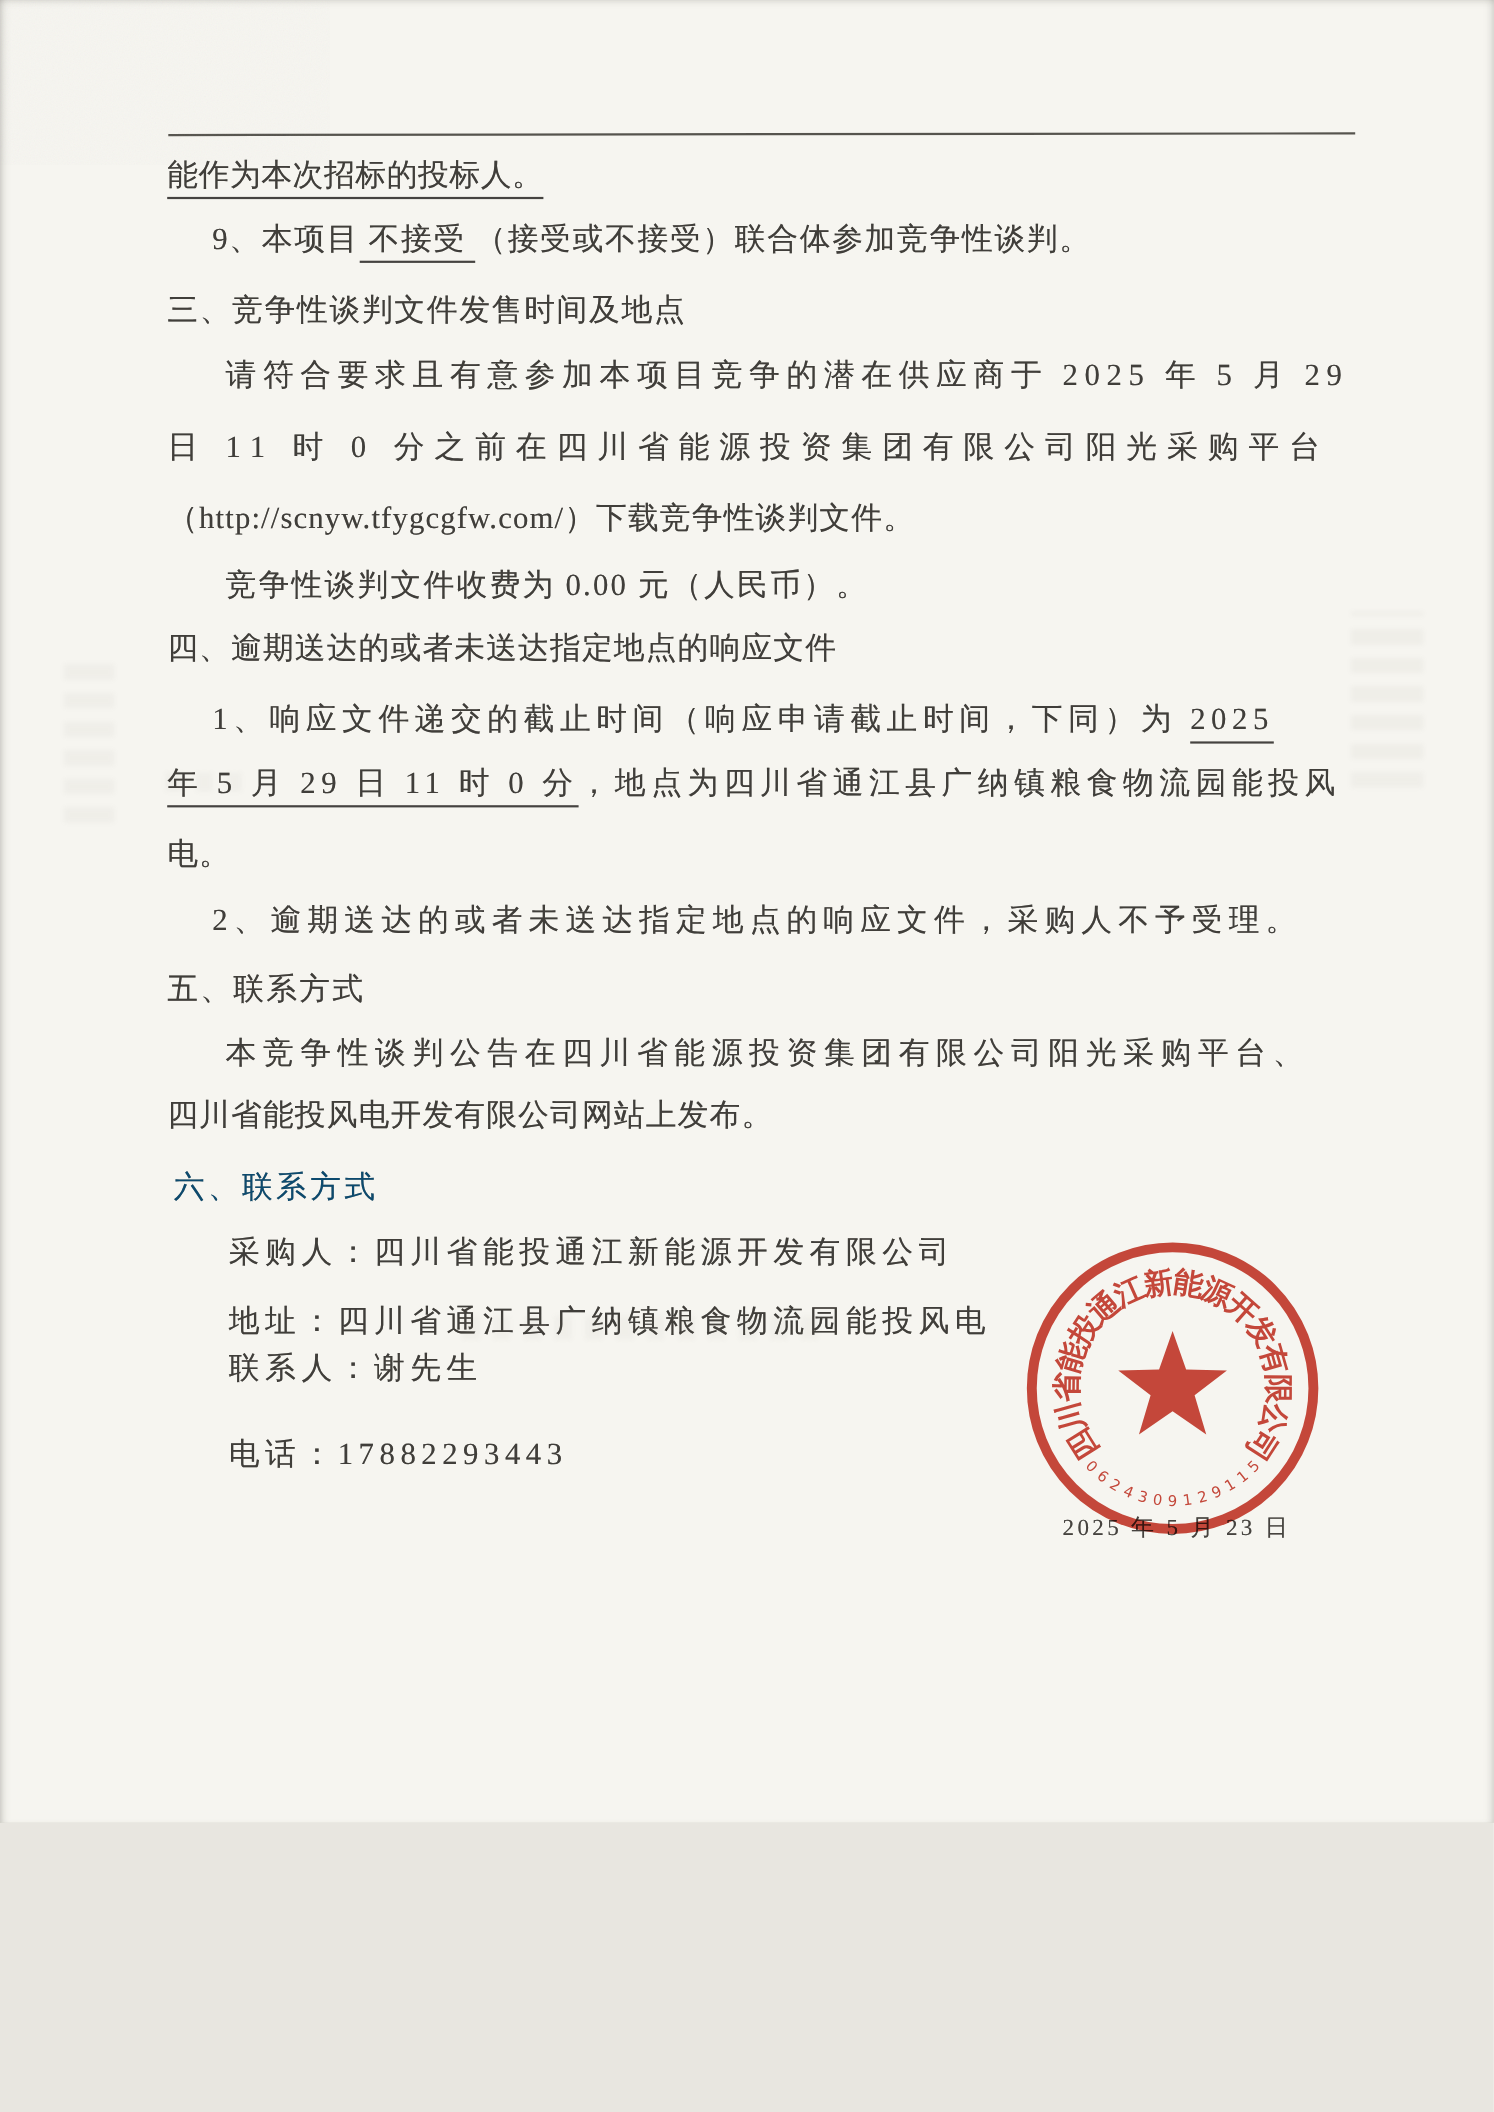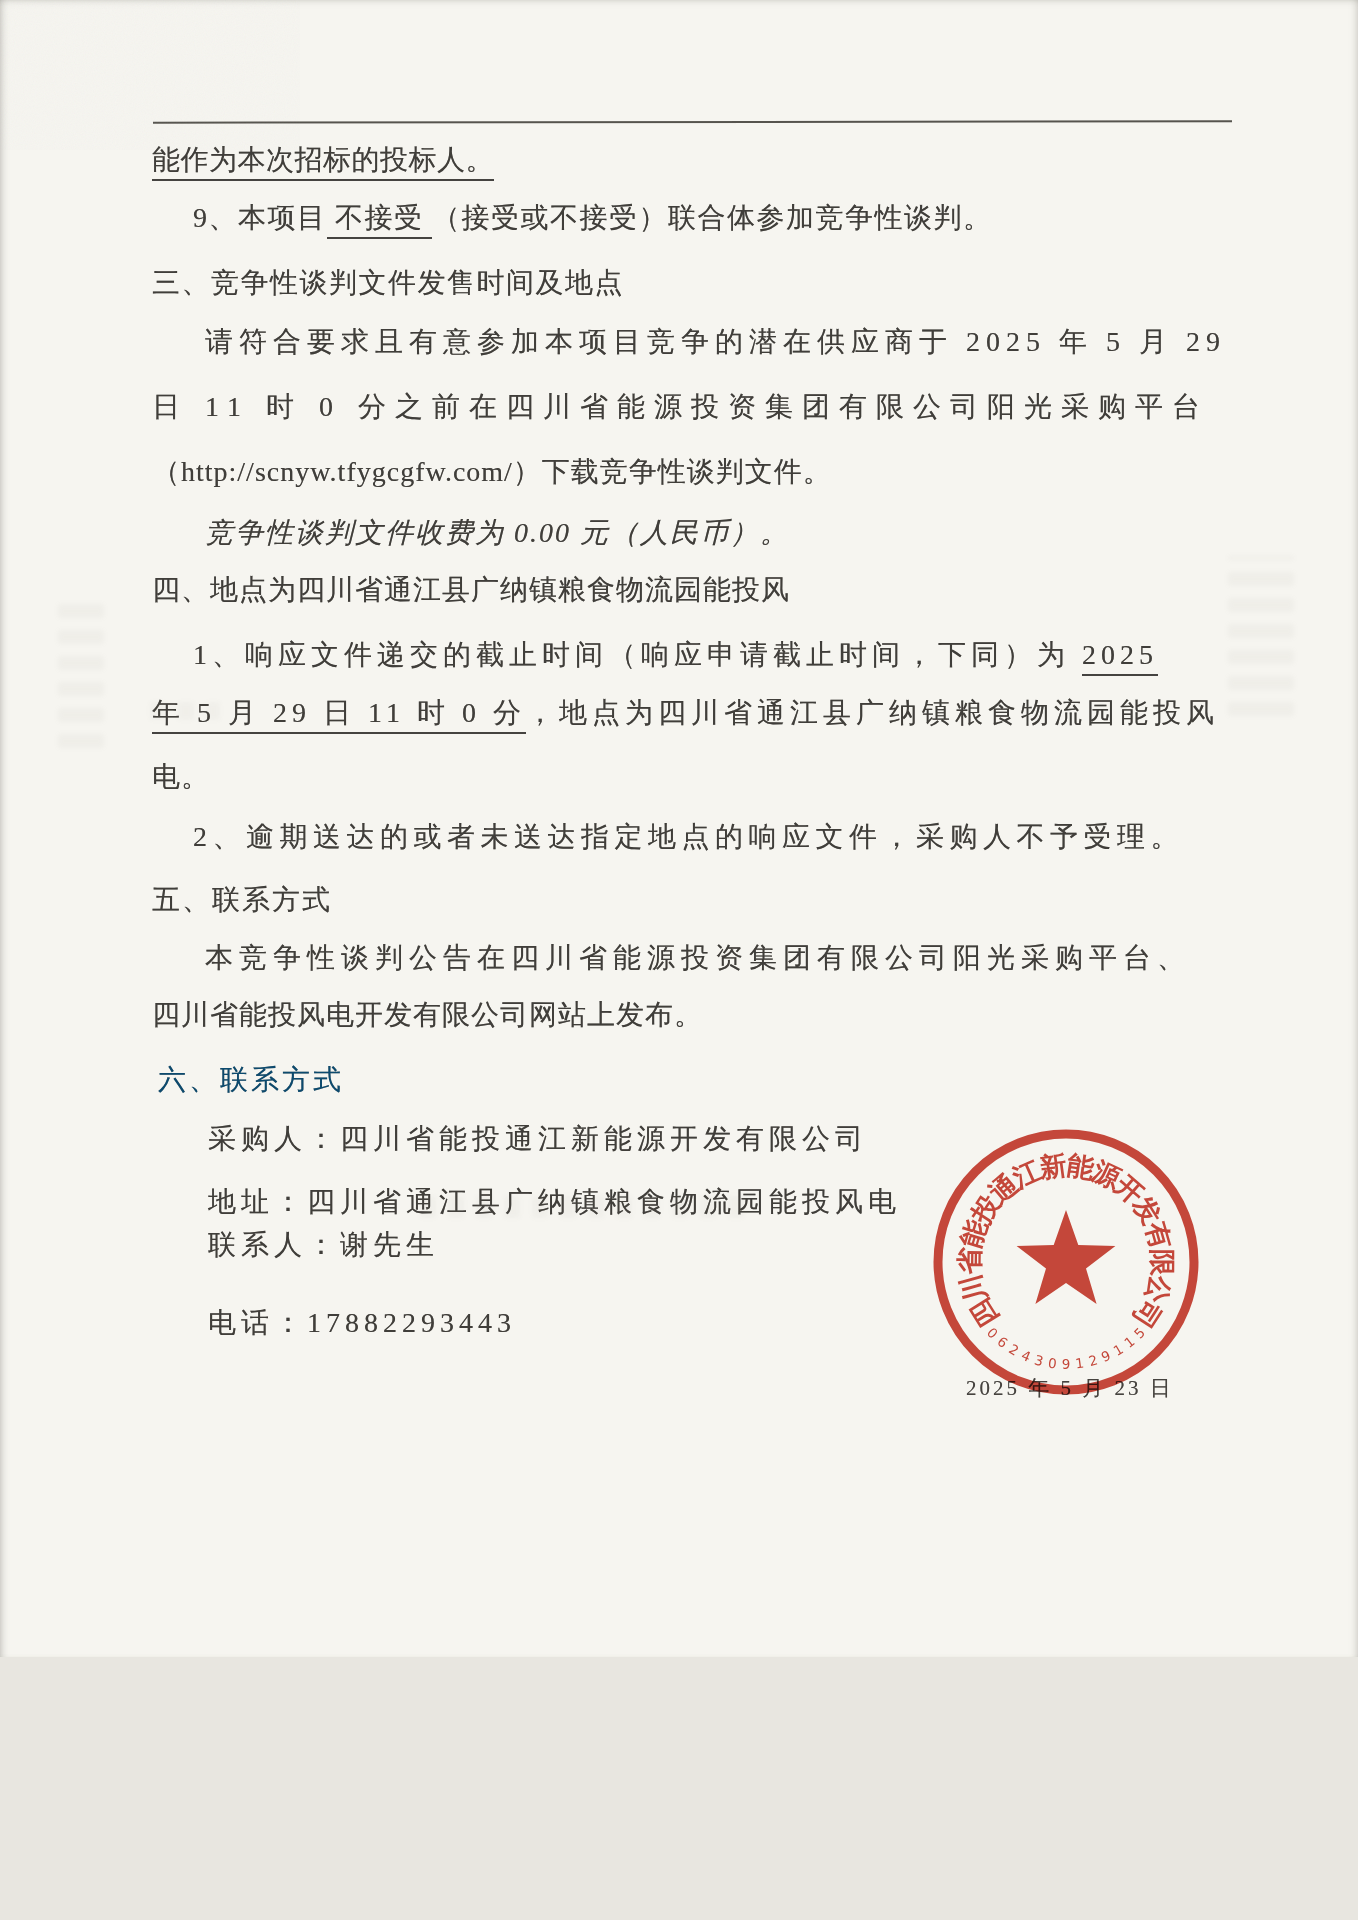--- a/index.html
+++ b/index.html
@@ -64,22 +64,22 @@
 
   <div class="rule"></div>
 
   <div id="doc-lines">
       <div class="doc-line" style="left: 152px; top: 143px; letter-spacing: 0.5px;"><span class="u">能作为本次招标的投标人。</span></div>
       <div class="doc-line" style="left: 193px; top: 201px; letter-spacing: 1.5px;"><span>9、本项目</span><span class="u"> 不接受 </span><span>（接受或不接受）联合体参加竞争性谈判。</span></div>
       <div class="doc-line" style="left: 152px; top: 266px; letter-spacing: 1.5px;"><span>三、竞争性谈判文件发售时间及地点</span></div>
       <div class="doc-line" style="left: 205px; top: 325px; letter-spacing: 6px;"><span>请符合要求且有意参加本项目竞争的潜在供应商于 2025 年 5 月 29</span></div>
       <div class="doc-line" style="left: 152px; top: 390px; letter-spacing: 9px;"><span>日 11 时 0 分之前在四川省能源投资集团有限公司阳光采购平台</span></div>
       <div class="doc-line" style="left: 152px; top: 455px; letter-spacing: 1px;"><span>（http://scnyw.tfygcgfw.com/）下载竞争性谈判文件。</span></div>
-      <div class="doc-line" style="left: 205px; top: 516px; letter-spacing: 2px; font-style: italic;"><span>竞争性谈判文件收费为 0.00 元（人民币）。</span></div>
-      <div class="doc-line" style="left: 152px; top: 573px; letter-spacing: 1px;"><span>四、地点为四川省通江县广纳镇粮食物流园能投风</span></div>
+      <div class="doc-line" style="left: 205px; top: 516px; letter-spacing: 2px;"><span>竞争性谈判文件收费为 0.00 元（人民币）。</span></div>
+      <div class="doc-line" style="left: 152px; top: 573px; letter-spacing: 1px;"><span>四、逾期送达的或者未送达指定地点的响应文件</span></div>
       <div class="doc-line" style="left: 193px; top: 638px; letter-spacing: 5px;"><span>1、响应文件递交的截止时间（响应申请截止时间，下同）为 </span><span class="u">2025</span></div>
       <div class="doc-line" style="left: 152px; top: 696px; letter-spacing: 5px;"><span class="u">年 5 月 29 日 11 时 0 分</span><span>，地点为四川省通江县广纳镇粮食物流园能投风</span></div>
       <div class="doc-line" style="left: 152px; top: 760px; letter-spacing: 1px;"><span>电。</span></div>
       <div class="doc-line" style="left: 193px; top: 820px; letter-spacing: 5.5px;"><span>2、逾期送达的或者未送达指定地点的响应文件，采购人不予受理。</span></div>
       <div class="doc-line" style="left: 152px; top: 883px; letter-spacing: 2px;"><span>五、联系方式</span></div>
       <div class="doc-line" style="left: 205px; top: 941px; letter-spacing: 6px;"><span>本竞争性谈判公告在四川省能源投资集团有限公司阳光采购平台、</span></div>
       <div class="doc-line" style="left: 152px; top: 998px; letter-spacing: 1px;"><span>四川省能投风电开发有限公司网站上发布。</span></div>
       <div class="doc-line bold" style="left: 158px; top: 1063px; letter-spacing: 3px;"><span>六、联系方式</span></div>
       <div class="doc-line" style="left: 208px; top: 1122px; letter-spacing: 5px;"><span>采购人：四川省能投通江新能源开发有限公司</span></div>
       <div class="doc-line" style="left: 208px; top: 1185px; letter-spacing: 5px;"><span>地址：四川省通江县广纳镇粮食物流园能投风电</span></div>

